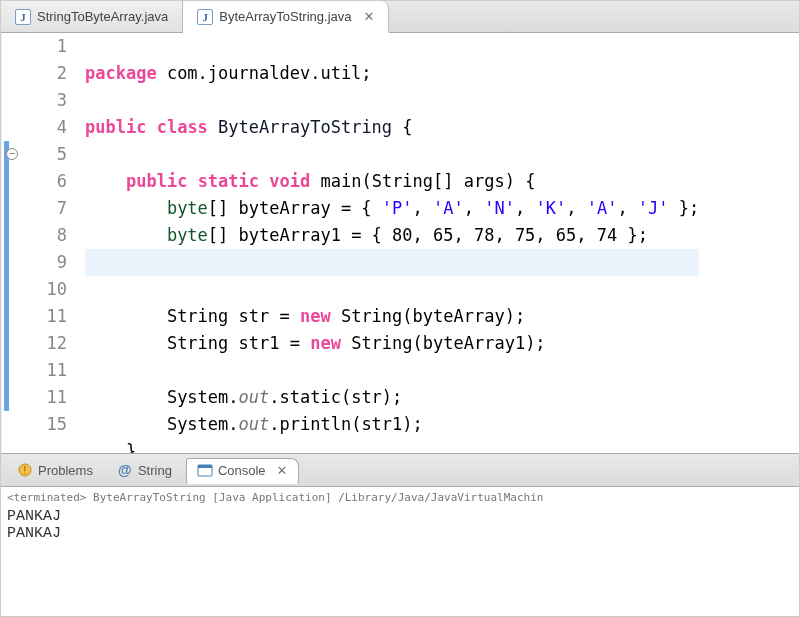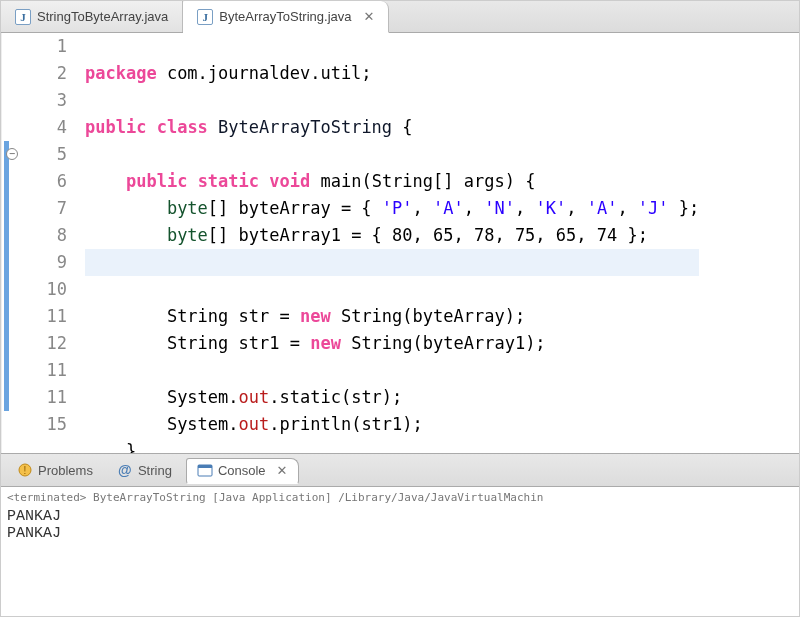--- a/index.html
+++ b/index.html
@@ -104,21 +104,21 @@
       white-space: pre;
       padding-left: 8px;
       color: #000;
     }
     .code-row.highlight { background: #eaf2fb; display: block; }
     
     .kw { color: #ec4899; font-weight: bold; }
     .type { color: #14532d; font-weight: normal; }
     .cls { color: #0f172a; }
     .str { color: #2a00ff; }
-    .field { color: #b91c1c; }
+    .field { color: #737373; font-style: italic; }
     
     
     .bottom-tabs {
       display: flex;
       align-items: center;
       background: linear-gradient(#e8e8e8,#dcdcdc);
       border-top: 1px solid #aaa;
       border-bottom: 1px solid #aaa;
       height: 34px;
       gap: 4px;

